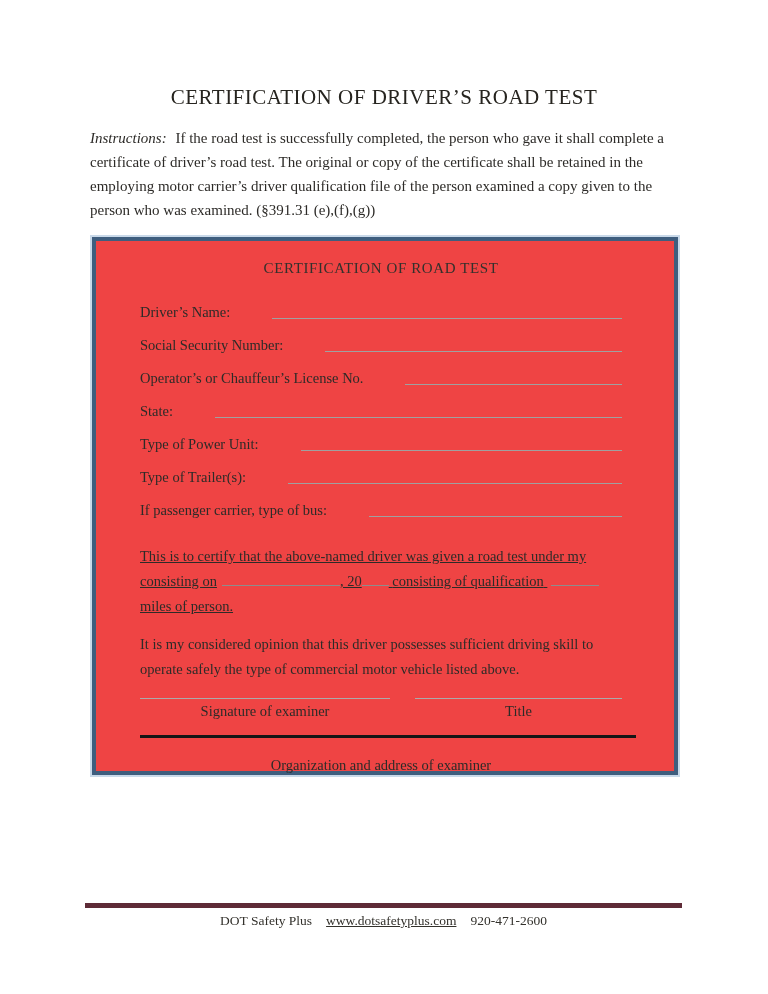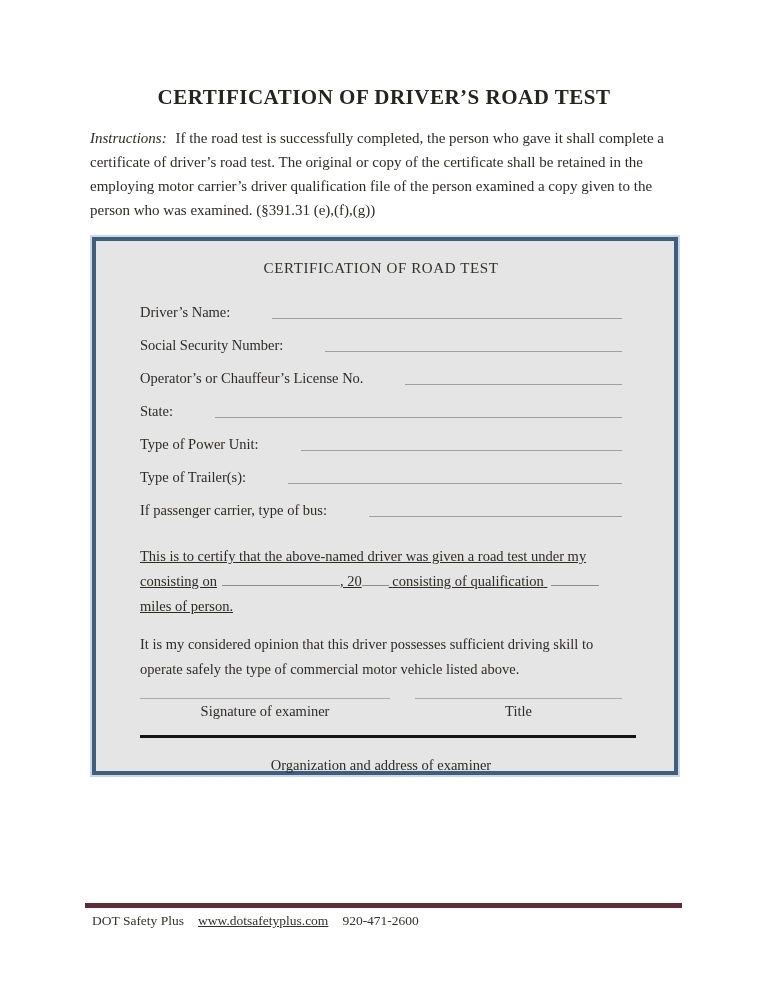--- a/index.html
+++ b/index.html
@@ -11,40 +11,40 @@
     font-family: "Liberation Serif", "DejaVu Serif", serif;
     color: #2d2b28;
   }
   .page { width: 768px; height: 994px; position: relative; }
 
   
   .doc-title {
     margin-top: 82px;
     text-align: center;
     font-size: 21px;
-    font-weight: bold;
+    font-weight: normal;
     letter-spacing: 0.5px;
     line-height: 30px;
     color: #26241f;
   }
 
   
   .instructions {
     margin: 14px 86px 0 90px;
     font-size: 15px;
     line-height: 24px;
   }
   .instr-label { font-style: italic; margin-right: 5px; }
 
   
   .form-box {
     width: 586px;
     height: 538px;
     margin: 15px 0 0 92px;
-    background: #e5e5e5;
+    background: #ef4444;
     border: 4px solid #3f5e7e;
     box-shadow: 0 0 0 2px #c9d9e9;
     padding: 17px 52px 0 44px;
   }
   .box-heading {
     text-align: center;
     font-size: 15px;
     font-weight: normal;
     letter-spacing: 0.6px;
     line-height: 21px;
@@ -96,21 +96,21 @@
   .footer-rule {
     width: 597px;
     height: 5px;
     margin: 128px 0 0 85px;
     background: #5e2b37;
   }
   .footer-text {
     width: 597px;
     margin-left: 85px;
     margin-top: 5px;
-    text-align: left;
+    text-align: center;
     font-size: 13.5px;
     color: #33312c;
   }
   .footer-text span, .footer-text a { margin: 0 7px; }
   .footer-link {
     color: #33312c;
     text-decoration: underline;
     cursor: pointer;
   }
 </style>

